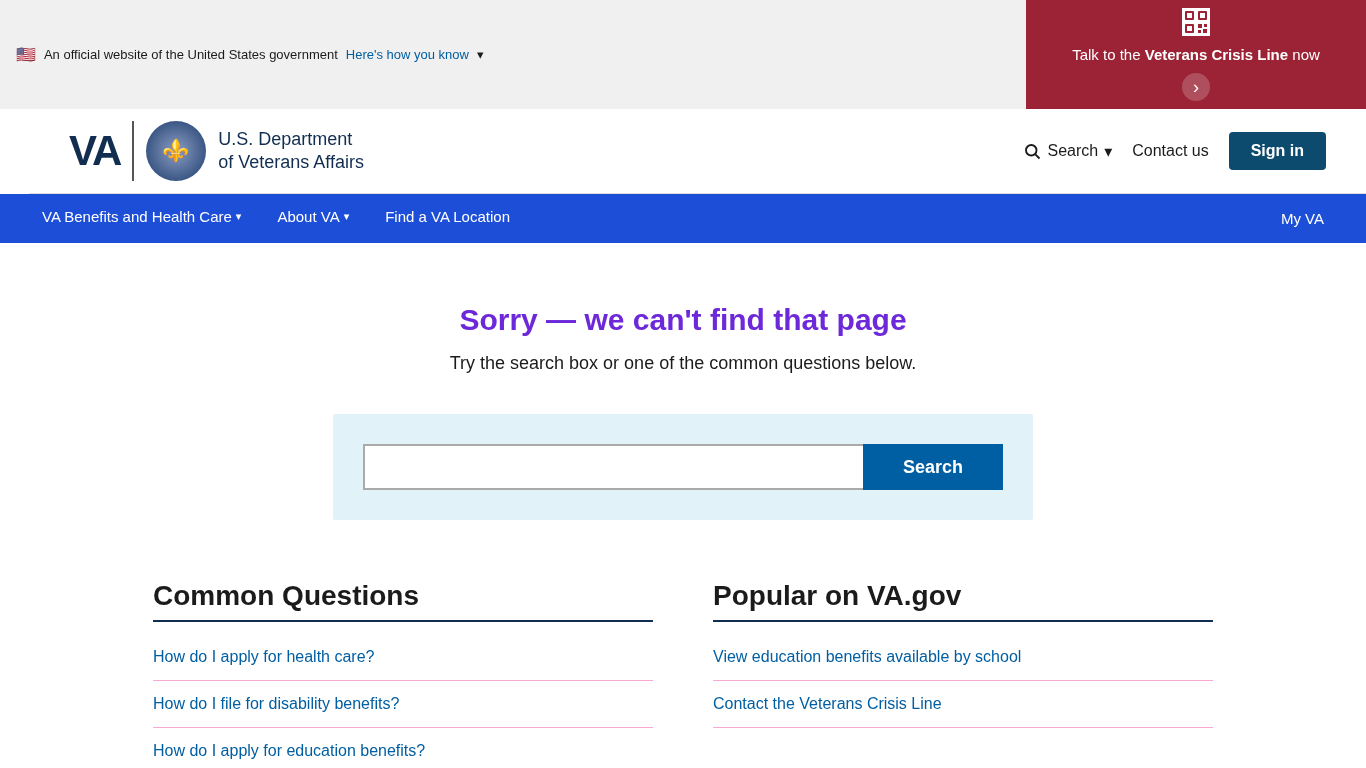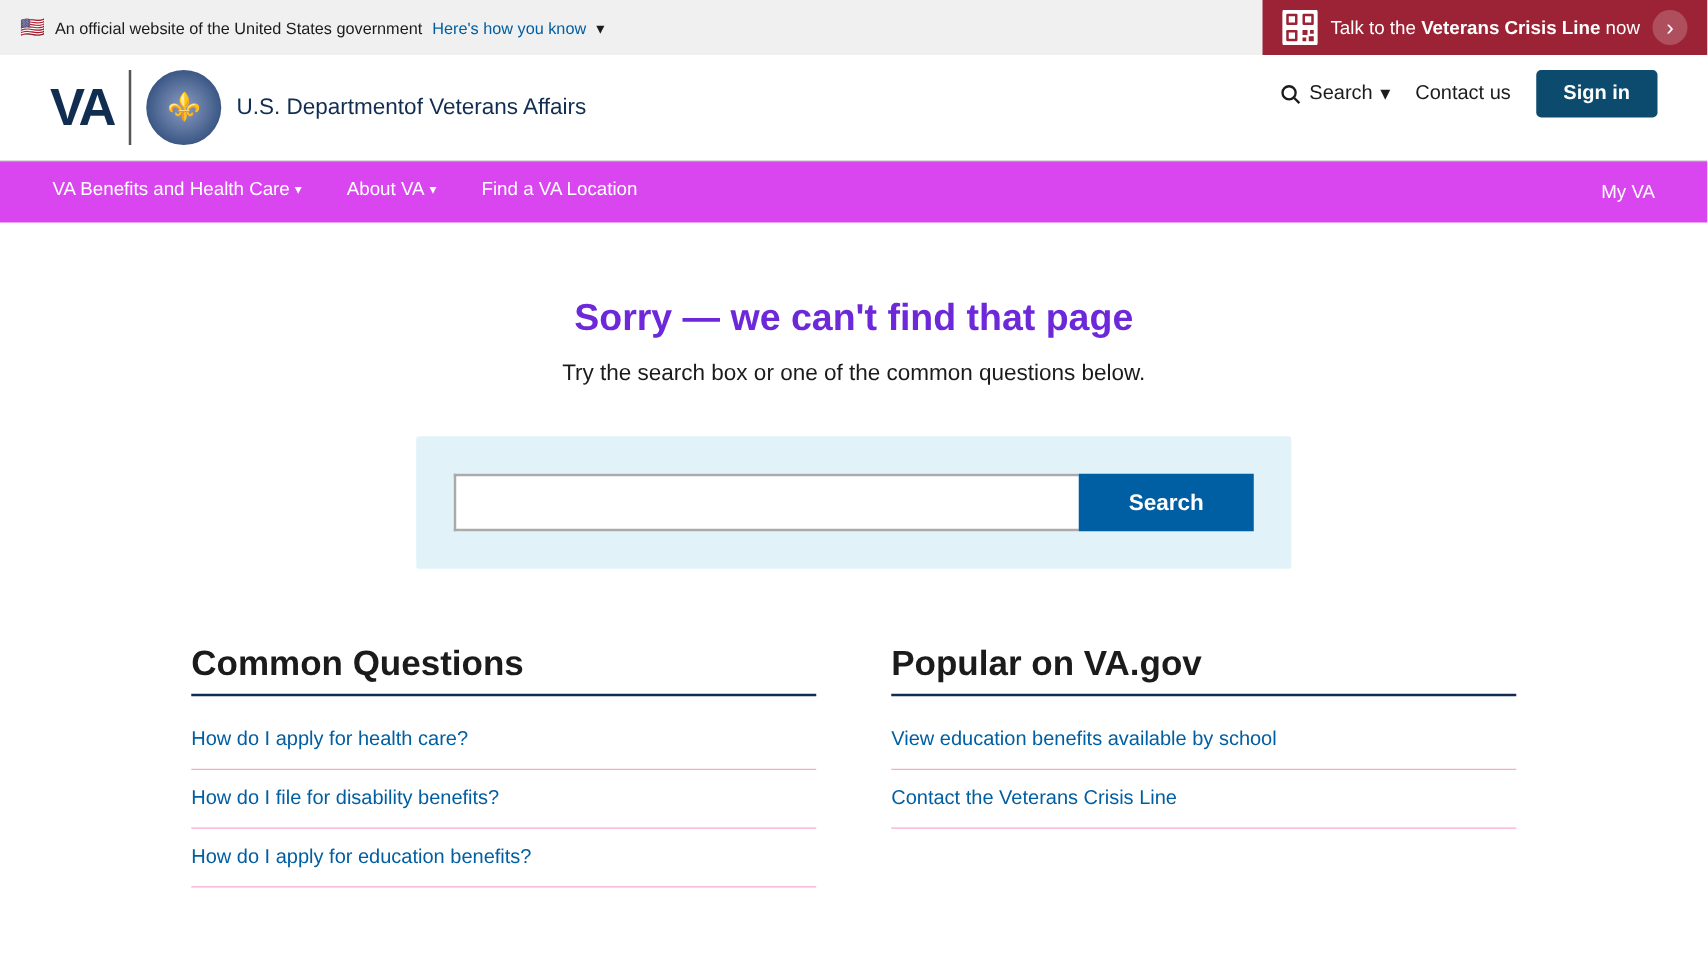--- a/index.html
+++ b/index.html
@@ -53,51 +53,53 @@
     .top-row {
       display: flex;
       align-items: stretch;
     }
     .top-row .gov-banner {
       flex: 1;
     }
     .top-row .crisis-banner {
       flex-shrink: 0;
       min-width: 340px;
+      flex-direction: column;
     }
 
     
     .site-header {
       background: #fff;
       border-bottom: 1px solid #ddd;
       padding: 12px 40px;
       display: flex;
-      align-items: flex-start;
+      align-items: center;
       justify-content: space-between;
+      margin-left: 29px;
     }
     .logo-area {
       display: flex;
       align-items: center;
       gap: 12px;
     }
     .logo-va {
       font-size: 42px;
       font-weight: 900;
       color: #112e51;
       letter-spacing: -2px;
       line-height: 1;
     }
     .logo-divider {
       width: 2px;
       height: 60px;
       background: #555;
     }
     .logo-text {
       display: flex;
-      flex-direction: row;
+      flex-direction: column;
       font-size: 14px;
       color: #112e51;
       line-height: 1.3;
     }
     .logo-text .dept { font-size: 18px; font-weight: 400; }
     .logo-text .affairs { font-size: 18px; font-weight: 400; }
 
     .header-actions {
       display: flex;
       align-items: center;
@@ -125,21 +127,21 @@
       border: none;
       border-radius: 4px;
       padding: 10px 22px;
       font-size: 16px;
       font-weight: 700;
       cursor: pointer;
     }
 
     
     .main-nav {
-      background: #d946ef;
+      background: #1d4ed8;
       padding: 0 24px;
       display: flex;
       align-items: stretch;
       justify-content: space-between;
     }
     .nav-left {
       display: flex;
       align-items: stretch;
     }
     .nav-item {

